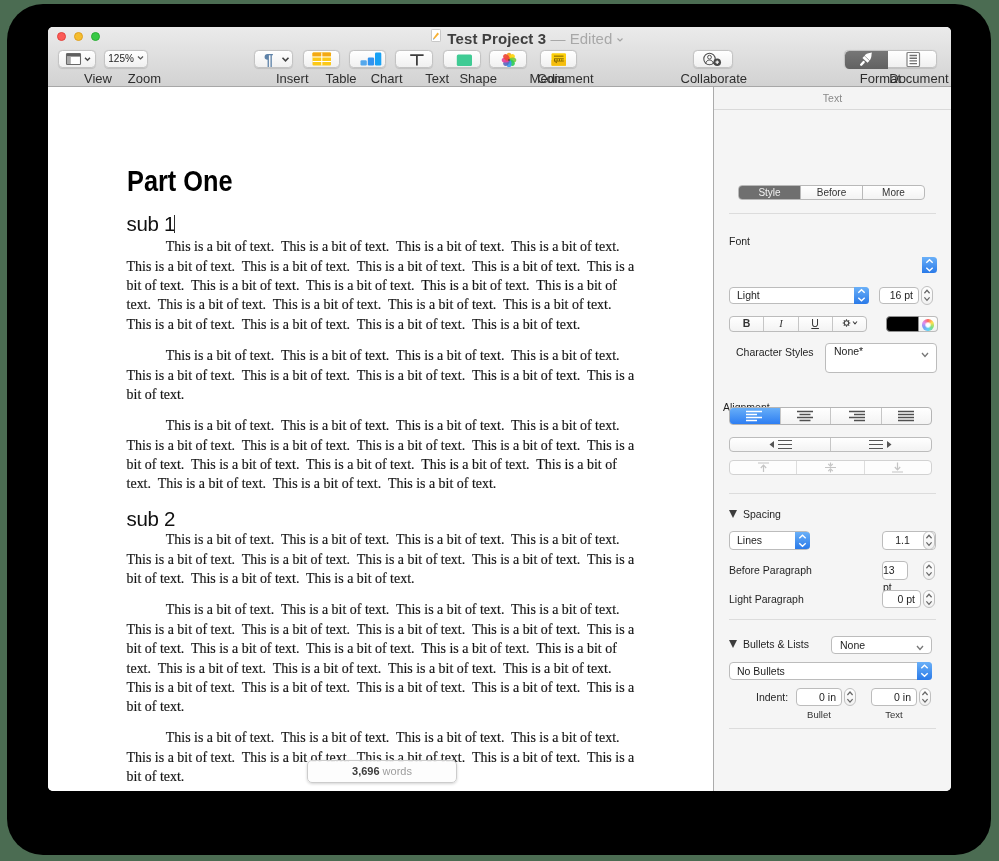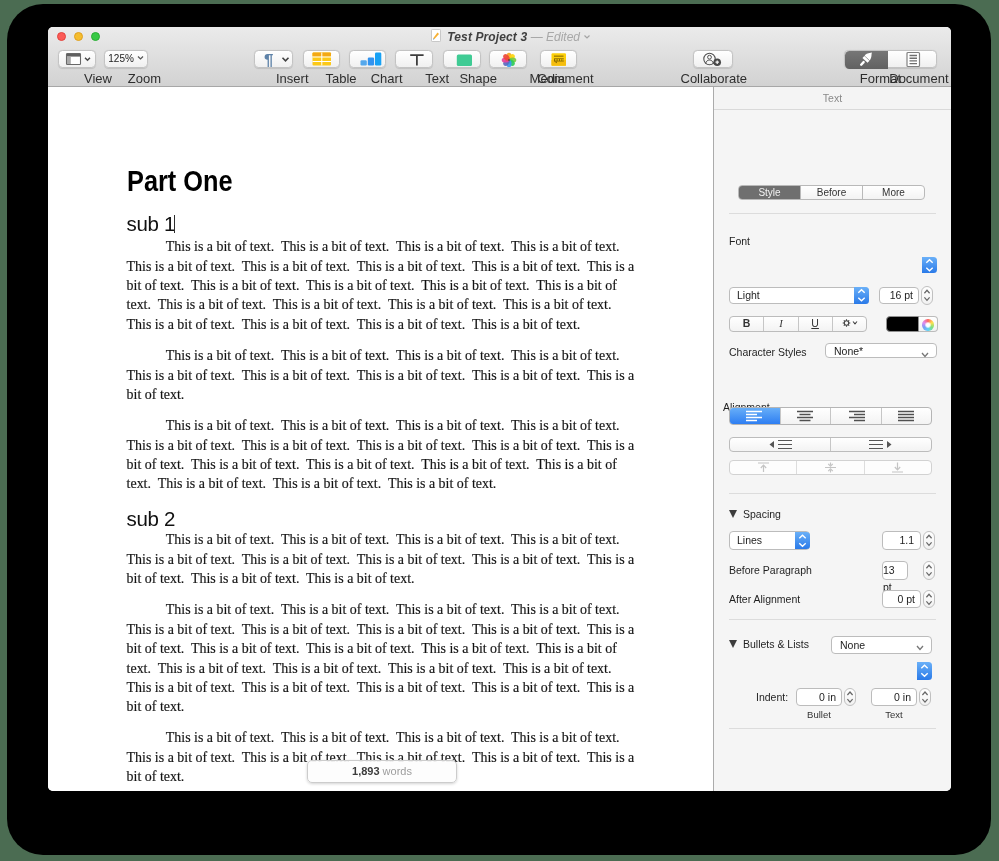--- a/index.html
+++ b/index.html
@@ -6,21 +6,21 @@
   html,body { width:999px; height:861px; overflow:hidden; }
   body { background:#4b6c52; font-family:"Liberation Sans", sans-serif; position:relative; }
   .shadow { position:absolute; left:7px; top:4px; width:984px; height:851px; background:#000; border-radius:36px; }
   .window { position:absolute; left:48px; top:27px; width:903px; height:764px; border-radius:5px; overflow:hidden; background:#fff; }
   
   .chrome { position:absolute; left:0; top:0; width:903px; height:59.5px; background:linear-gradient(#ebebeb,#d2d2d2); border-bottom:1px solid #a7a7a7; }
   .tl { position:absolute; top:5px; width:9px; height:9px; border-radius:50%; }
   .tl.r { left:9px;  background:#fc5b57; border:0.5px solid #e2453f; }
   .tl.y { left:26px; background:#f5bd2e; border:0.5px solid #dfa023; }
   .tl.g { left:43px; background:#38c946; border:0.5px solid #2aad35; }
-  .titletext { position:absolute; top:3px; left:399.3px; font-size:12px; color:#3f3f3f; font-weight:600; letter-spacing:0.12px; white-space:pre;font-style:italic; }
+  .titletext { position:absolute; top:3px; left:399.3px; font-size:15px; color:#3f3f3f; font-weight:600; letter-spacing:0.12px; white-space:pre; }
   .titletext .dim { color:#a8a8a8; font-weight:400; letter-spacing:0; }
   .docicon { position:absolute; left:383px; top:3px; width:10px; height:13px; }
   .tbtn { position:absolute; top:23px; height:18px; background:linear-gradient(#ffffff,#f0f0f0); border:0.5px solid #c3c3c3; border-radius:4.5px; box-shadow:0 0.5px 1px rgba(0,0,0,0.12); }
   .tlabel { position:absolute; top:43.5px; font-size:13px; color:#2e2e2e; text-align:right; width:70px; }
   
   .docarea { position:absolute; left:0; top:62px; width:665px; height:702px; background:#fff; }
   .doctext { position:absolute; left:78.6px; top:0; width:520px; color:#0e0e0e; }
   h1.part { font-family:"Liberation Sans",sans-serif; font-size:28.8px; line-height:28.8px; font-weight:bold; color:#000; position:absolute; left:0; transform:scaleX(0.88); transform-origin:0 0; }
   h2.sub { font-family:"Liberation Sans",sans-serif; font-size:20.5px; line-height:20.5px; letter-spacing:-0.35px; font-weight:400; color:#111; position:absolute; left:0; }
   .para { position:absolute; left:0; font-family:"Liberation Serif",serif; font-size:13.95px; line-height:19.4px; color:#111; -webkit-text-stroke:0.2px #333; }
@@ -211,21 +211,21 @@
       <div>text.  This is a bit of text.  This is a bit of text.  This is a bit of text.  This is a bit of text.</div>
       <div>This is a bit of text.  This is a bit of text.  This is a bit of text.  This is a bit of text.  This is a</div>
       <div>bit of text.</div>
     </div>
     <div class="para" style="top:639.3px;">
       <div class="ind">This is a bit of text.  This is a bit of text.  This is a bit of text.  This is a bit of text.</div>
       <div>This is a bit of text.  This is a bit of text.  This is a bit of text.  This is a bit of text.  This is a</div>
       <div>bit of text.</div>
     </div>
     </div>
-    <div class="wordcount"><b>1,893</b> words</div>
+    <div class="wordcount"><b>3,696</b> words</div>
   </div>
   <div class="sidebar" id="sidebar">
     <div class="sb-texthdr">Text</div>
     <div style="position:absolute; left:24px; top:98px; width:187px; height:15.5px; border:1px solid #b9b9b9; border-radius:4px; display:flex; background:linear-gradient(#fff,#f3f3f3); font-size:10px;">
       <div style="flex:1; background:#6f6f6f; color:#f2f2f2; text-align:center; line-height:14px; border-radius:3px 0 0 3px;">Style</div>
       <div style="flex:1; color:#333; text-align:center; line-height:14px; border-left:1px solid #b9b9b9;">Before</div>
       <div style="flex:1; color:#333; text-align:center; line-height:14px; border-left:1px solid #b9b9b9;">More</div>
     </div>
     <div class="hr" style="top:126.5px; left:15px; width:207px;"></div>
 <div class="lbl" style="left:15px; top:148.5px;">Font</div>
@@ -257,22 +257,22 @@
               <path d="M14 4.5 L16 6.8 L18 4.5"></path>
             </g>
           </svg></div>
     </div>
     <div style="position:absolute; left:172px; top:229.5px; width:33px; height:15.5px; background:#000; border:1px solid #909090; border-radius:4px 0 0 4px;"></div>
     <div style="position:absolute; left:205px; top:229.5px; width:18.5px; height:15.5px; background:linear-gradient(#fff,#f1f1f1); border:1px solid #bcbcbc; border-left:none; border-radius:0 4px 4px 0;">
       <div style="position:absolute; left:3px; top:2.2px; width:11.5px; height:11.5px; border-radius:50%; background:conic-gradient(#ff6663,#ffe14d,#7ee081,#5fd2f7,#7a9ff5,#e08cf0,#ff6663);">
         <div style="position:absolute; left:2.6px; top:2.6px; width:6.3px; height:6.3px; border-radius:50%; background:radial-gradient(#ffffff 35%, rgba(255,255,255,0));"></div>
       </div>
     </div>
-    <div class="lbl" style="left:15px; top:259px; font-weight:400;">Character Styles</div>
-    <div class="ctl" style="left:111px; top:256.5px; width:112px; height:15px; line-height:15px; padding-left:8px;">None*
+    <div class="lbl" style="left:22px; top:259px; font-weight:400;">Character Styles</div>
+    <div class="ctl" style="left:111px; top:256.5px; width:112px; height:30px; line-height:15px; padding-left:8px;">None*
       <svg width="8" height="6" viewBox="0 0 8 6" style="position:absolute; right:7px; top:8px;">
           <path d="M1 1 L4 4.5 L7 1" stroke="#777" stroke-width="1.3" fill="none"></path>
         </svg></div>
     <div class="lbl" style="left:9px; top:302.5px;margin-top:12px;">Alignment</div>
     <div style="position:absolute; left:15px; top:320px; width:203px; height:18.5px; border:1px solid #b5b5b5; border-radius:4px; display:flex; background:linear-gradient(#fff,#f3f3f3);">
       <div style="flex:1; display:flex; align-items:center; justify-content:center; background:linear-gradient(#67aef8,#2e7ef2); border-radius:3px 0 0 3px;">
           <svg width="22" height="12" viewBox="0 0 22 12">
             <g stroke="#fff" stroke-width="1.5">
               <path d="M2 1.5 H18"></path>
               <path d="M2 4.5 H13"></path>
@@ -358,47 +358,48 @@
     </div>
     <div class="hr" style="top:406px; left:15px; width:207px;"></div>
     <div style="position:absolute; left:15px; top:423.5px; width:0; height:0; border-left:4px solid transparent; border-right:4px solid transparent; border-top:8.5px solid #3c3c3c;"></div>
     <div class="lbl" style="left:29px; top:421.5px;">Spacing</div>
     <div class="ctl" style="left:15px; top:444.5px; width:81px; height:18.5px; line-height:16.5px; padding-left:7px;">Lines</div>
     <div style="position:absolute; left:80.5px; top:445px; width:15px; height:17.5px; background:linear-gradient(#6ab0f8,#2a7ae8); border-radius:0 3.5px 3.5px 0;">
       <svg width="15" height="17.5" viewBox="0 0 15 17.5">
           <path d="M4.3 6.25 L7.5 3.25 L10.7 6.25" stroke="#fff" stroke-width="1.4" fill="none"></path>
           <path d="M4.3 11.25 L7.5 14.25 L10.7 11.25" stroke="#fff" stroke-width="1.4" fill="none"></path>
         </svg></div>
-    <div class="ctl" style="left:168px; top:444.5px; width:39px; height:18.5px; line-height:16.5px; text-align:right; padding-right:6px;">1.1</div>
+    <div class="ctl" style="left:168px; top:444.5px; width:54px; height:18.5px; line-height:16.5px; text-align:center; padding-right:13px;">1.1</div>
     <div style="position:absolute; left:209px; top:444.5px; width:12px; height:18.5px; background:linear-gradient(#fff,#f1f1f1); border:1px solid #c0c0c0; border-radius:6px;">
       <svg width="10" height="16.5" viewBox="0 0 10 16.5">
           <path d="M2.4 6.25 L5.0 3.25 L7.6 6.25" stroke="#666" stroke-width="1.2" fill="none"></path>
           <path d="M2.4 10.45 L5.0 13.45 L7.6 10.45" stroke="#666" stroke-width="1.2" fill="none"></path>
         </svg></div>
     <div class="lbl" style="left:15px; top:477.5px; font-weight:400;">Before Paragraph</div>
     <div class="ctl" style="left:168px; top:474.5px; width:26px; height:18.5px; line-height:16.5px; text-align:right; padding-right:19px;">13 pt</div>
     <div style="position:absolute; left:209px; top:474.5px; width:12px; height:18.5px; background:linear-gradient(#fff,#f1f1f1); border:1px solid #c0c0c0; border-radius:6px;">
       <svg width="10" height="16.5" viewBox="0 0 10 16.5">
           <path d="M2.4 6.25 L5.0 3.25 L7.6 6.25" stroke="#666" stroke-width="1.2" fill="none"></path>
           <path d="M2.4 10.45 L5.0 13.45 L7.6 10.45" stroke="#666" stroke-width="1.2" fill="none"></path>
         </svg></div>
-    <div class="lbl" style="left:15px; top:506.5px; font-weight:400;">After Alignment</div>
+    <div class="lbl" style="left:15px; top:506.5px; font-weight:400;">Light Paragraph</div>
     <div class="ctl" style="left:168px; top:503px; width:39px; height:18.5px; line-height:16.5px; text-align:right; padding-right:5px;">0 pt</div>
     <div style="position:absolute; left:209px; top:503px; width:12px; height:18.5px; background:linear-gradient(#fff,#f1f1f1); border:1px solid #c0c0c0; border-radius:6px;">
       <svg width="10" height="16.5" viewBox="0 0 10 16.5">
           <path d="M2.4 6.25 L5.0 3.25 L7.6 6.25" stroke="#666" stroke-width="1.2" fill="none"></path>
           <path d="M2.4 10.45 L5.0 13.45 L7.6 10.45" stroke="#666" stroke-width="1.2" fill="none"></path>
         </svg></div>
     <div class="hr" style="top:532px; left:15px; width:207px;"></div>
     <div style="position:absolute; left:15px; top:553.5px; width:0; height:0; border-left:4px solid transparent; border-right:4px solid transparent; border-top:8.5px solid #3c3c3c;"></div>
     <div class="lbl" style="left:29px; top:551.5px;">Bullets &amp; Lists</div>
     <div class="ctl" style="left:117px; top:549px; width:101px; height:18.5px; line-height:16.5px; padding-left:8px;">None
       <svg width="8" height="6" viewBox="0 0 8 6" style="position:absolute; right:7px; top:8.5px;">
           <path d="M1 1 L4 4.5 L7 1" stroke="#777" stroke-width="1.3" fill="none"></path>
         </svg></div>
+    <div class="ctl" style="left:15px; top:575px; width:203px; height:18.5px; line-height:16.5px; padding-left:7px;">No Bullets</div>
     <div style="position:absolute; left:202.5px; top:575.5px; width:15px; height:17.5px; background:linear-gradient(#6ab0f8,#2a7ae8); border-radius:0 3.5px 3.5px 0;">
       <svg width="15" height="17.5" viewBox="0 0 15 17.5">
           <path d="M4.3 6.25 L7.5 3.25 L10.7 6.25" stroke="#fff" stroke-width="1.4" fill="none"></path>
           <path d="M4.3 11.25 L7.5 14.25 L10.7 11.25" stroke="#fff" stroke-width="1.4" fill="none"></path>
         </svg></div>
     <div class="lbl" style="left:42px; top:604.5px; font-weight:400;">Indent:</div>
     <div class="ctl" style="left:82px; top:601.5px; width:46px; height:18px; line-height:16px; text-align:right; padding-right:5px;">0 in</div>
     <div style="position:absolute; left:130px; top:601.5px; width:12px; height:18px; background:linear-gradient(#fff,#f1f1f1); border:1px solid #c0c0c0; border-radius:6px;">
       <svg width="10" height="16" viewBox="0 0 10 16">
           <path d="M2.4 6.0 L5.0 3.0 L7.6 6.0" stroke="#666" stroke-width="1.2" fill="none"></path>

